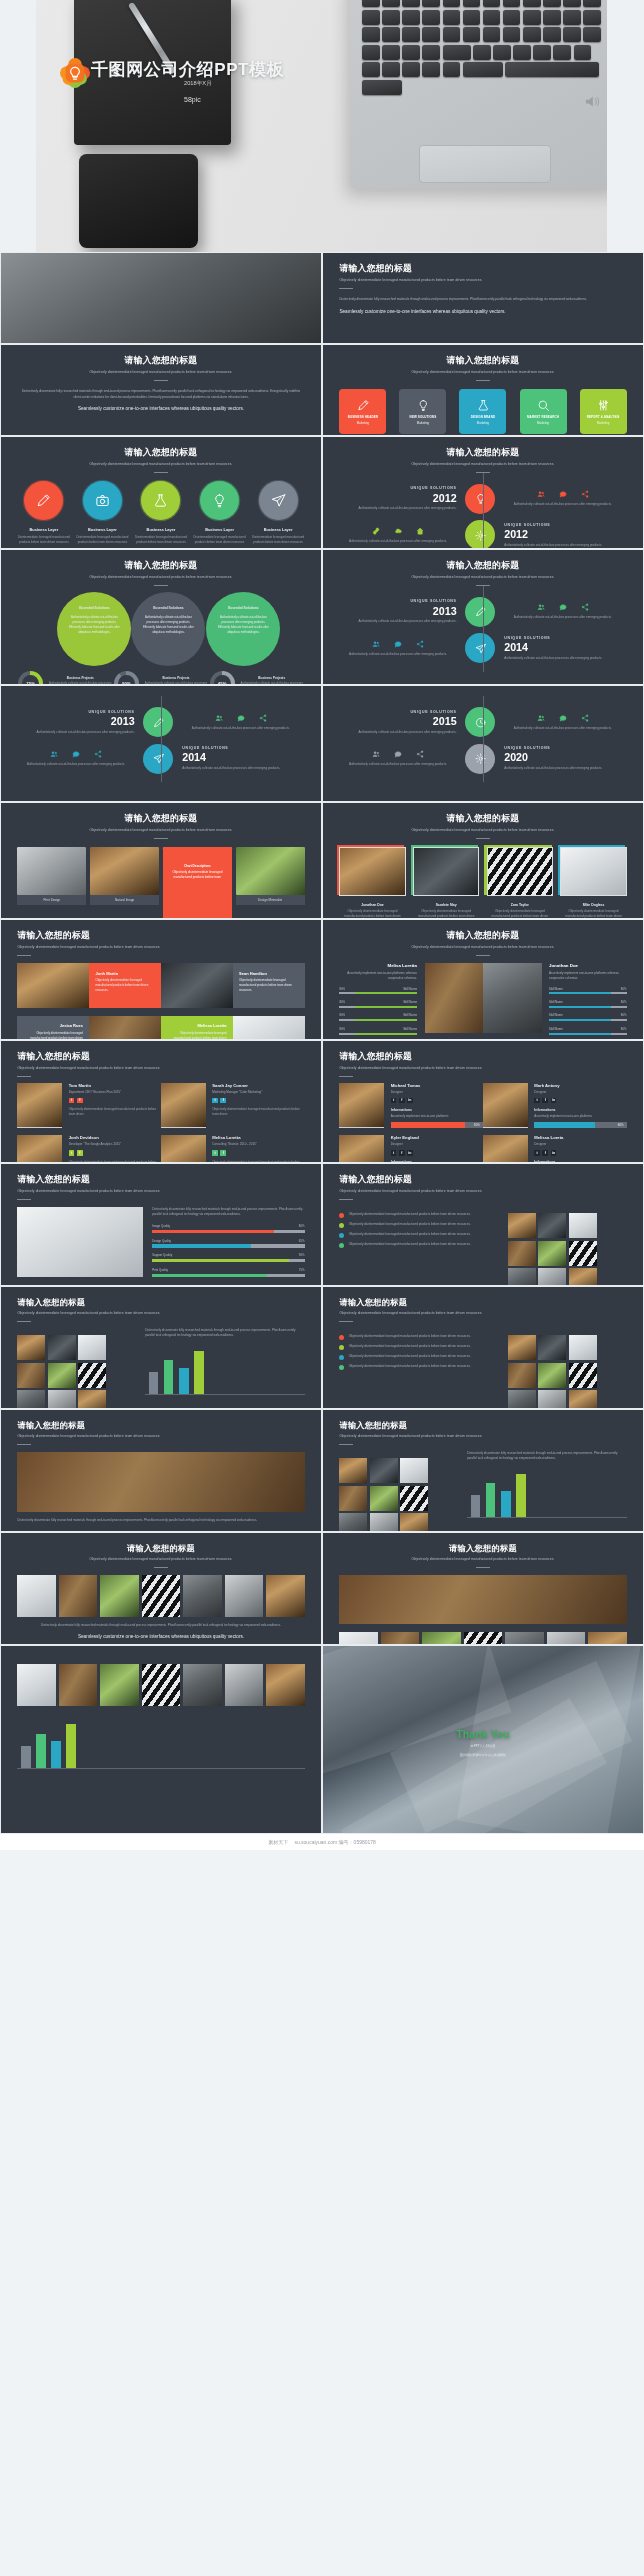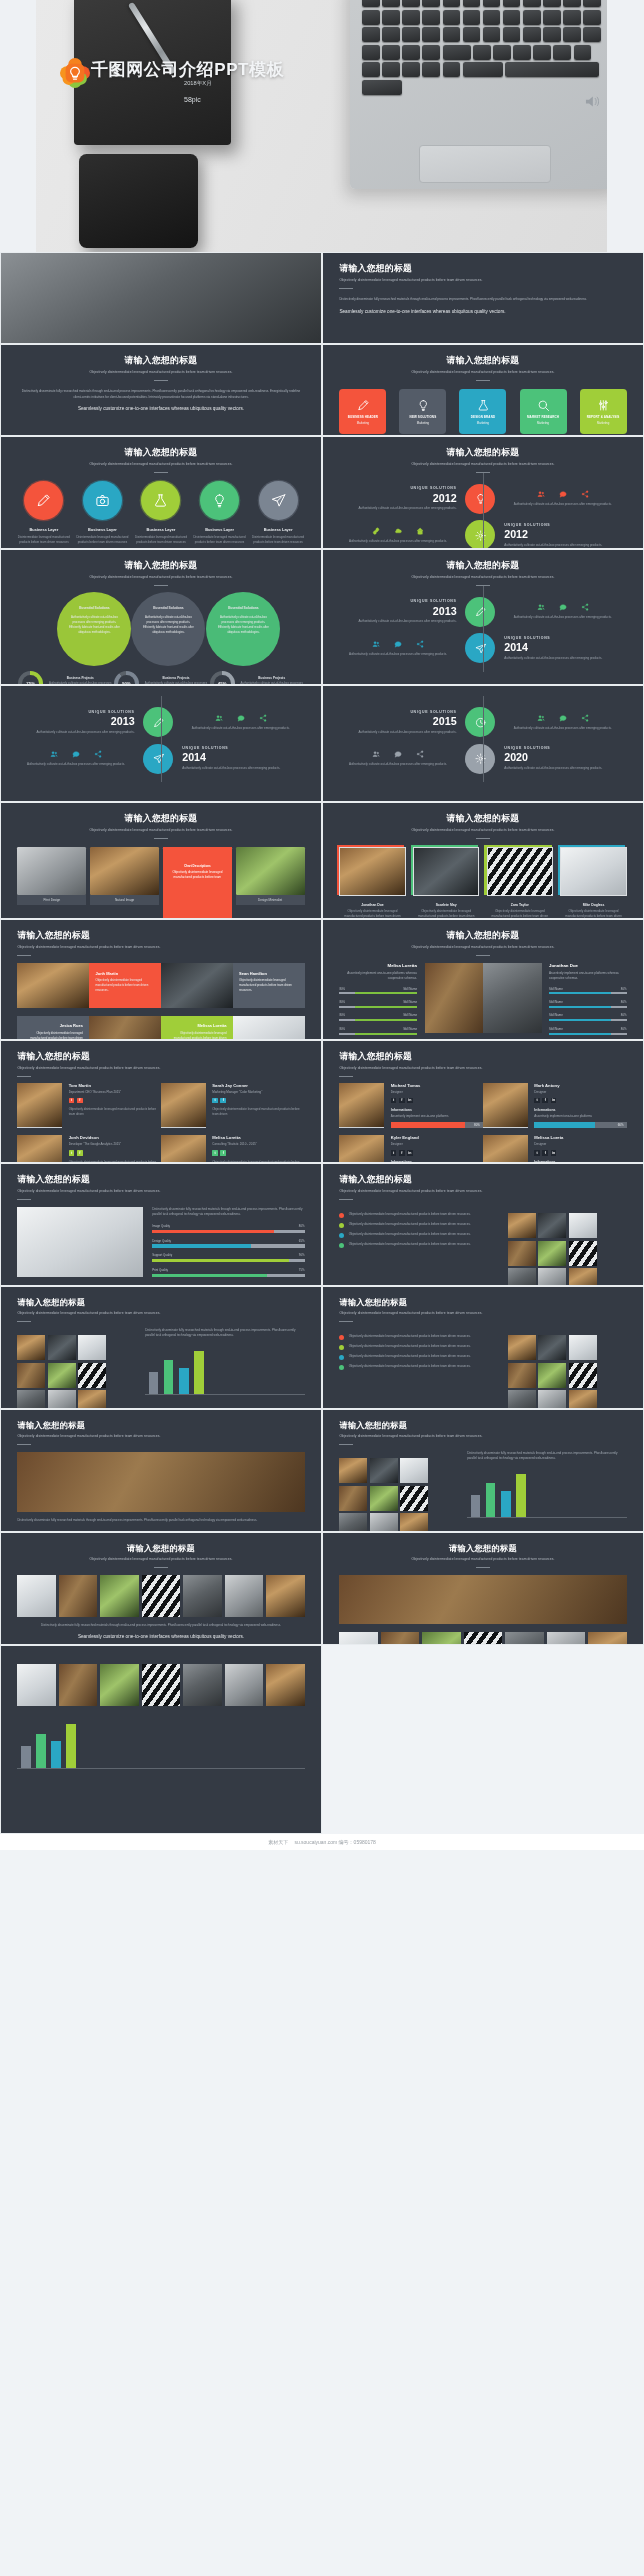--- a/index.html
+++ b/index.html
@@ -1414,20 +1414,33 @@
             </div>
           <div class="bars" id="bar-chart-3" style="margin-top:14px">
               <div class="bar" title="A: 45" style="height: 45%; background: rgb(123, 133, 146);"></div>
               <div class="bar" title="B: 70" style="height: 70%; background: rgb(76, 194, 122);"></div>
               <div class="bar" title="C: 55" style="height: 55%; background: rgb(42, 167, 196);"></div>
               <div class="bar" title="D: 90" style="height: 90%; background: rgb(160, 206, 57);"></div>
             </div>
           <div class="bar-ax"></div>
         </div>
       </div>
+      <div class="slide" style="height:189px;padding:0">
+        <div class="ty">
+          <span class="glass" style="left:-25px;top:-12.6px;width:201px;height:113px;transform:rotate(-18deg)"></span>
+          <span class="glass" style="left:75px;top:57px;width:226px;height:88px;transform:rotate(-24deg)"></span>
+          <span class="glass" style="left:151px;top:-25px;width:151px;height:214px;transform:rotate(10deg)"></span>
+          <span class="glass" style="left:19px;top:113px;width:264px;height:75px;transform:rotate(-30deg)"></span>
+          <div class="ty-tx">
+            <h3>Thank You</h3>
+            <p>本PPT共有19页面</p>
+            <p>图片模板素材均可自由更换或删除</p>
+          </div>
+        </div>
+      </div>
     </div>
 
   </div>
 
   <div class="footer">
     <span>素材天下</span>
     <span>su.soucaiyuan.com  编号：05980178</span>
   </div>
 
 </div>

